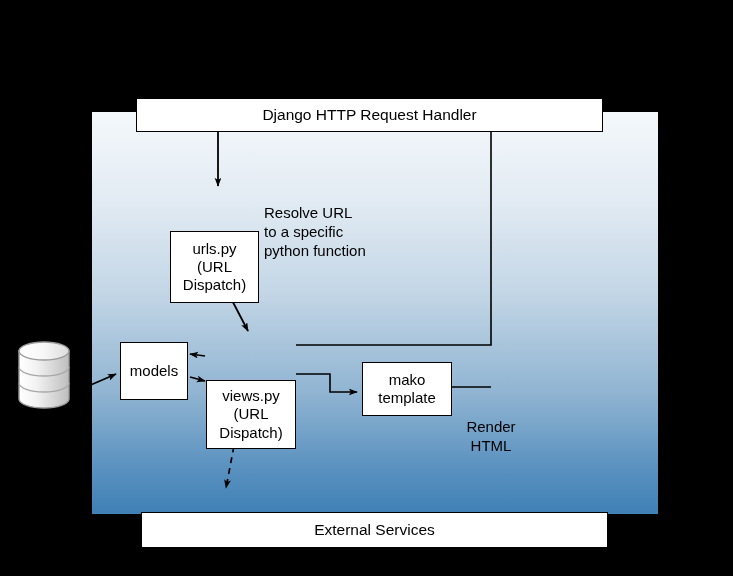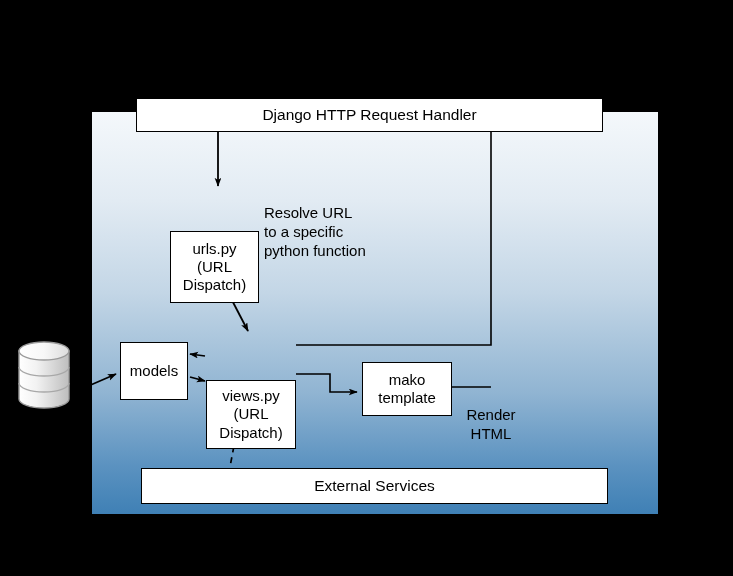--- a/index.html
+++ b/index.html
@@ -53,35 +53,35 @@
   #node-views {
     left: 206px; top: 336px; width: 90px; height: 69px; margin-top: 44px;
   }
   #node-models {
     left: 120px; top: 342px; width: 68px; height: 58px;
   }
   #node-mako {
     left: 362px; top: 362px; width: 90px; height: 54px;
   }
   #node-external {
-    left: 141px; top: 468px; width: 467px; height: 36px;
+    left: 141px; top: 512px; width: 467px; height: 36px;
     font-size: 15.5px;
   }
   .annot {
     position: absolute;
     color: #000000;
     font-family: "Liberation Sans", sans-serif;
     font-size: 15px;
     line-height: 1.25;
     white-space: pre-line;
     text-align: center;
   }
   #annot-resolve { left: 264px; top: 204px; width: 120px; text-align: left; }
   #annot-business { left: 265px; top: 410px; width: 74px; }
-  #annot-render { left: 458px; top: 406px; width: 66px; }
+  #annot-render { left: 458px; top: 418px; width: 66px; }
   #svg-lines {
     position: absolute;
     left: 0; top: 0;
     width: 733px; height: 576px;
     pointer-events: none;
   }
   #db-cylinder { position: absolute; left: 16px; top: 340px; width: 56px; height: 70px; }
 </style>
 </head>
 <body>

